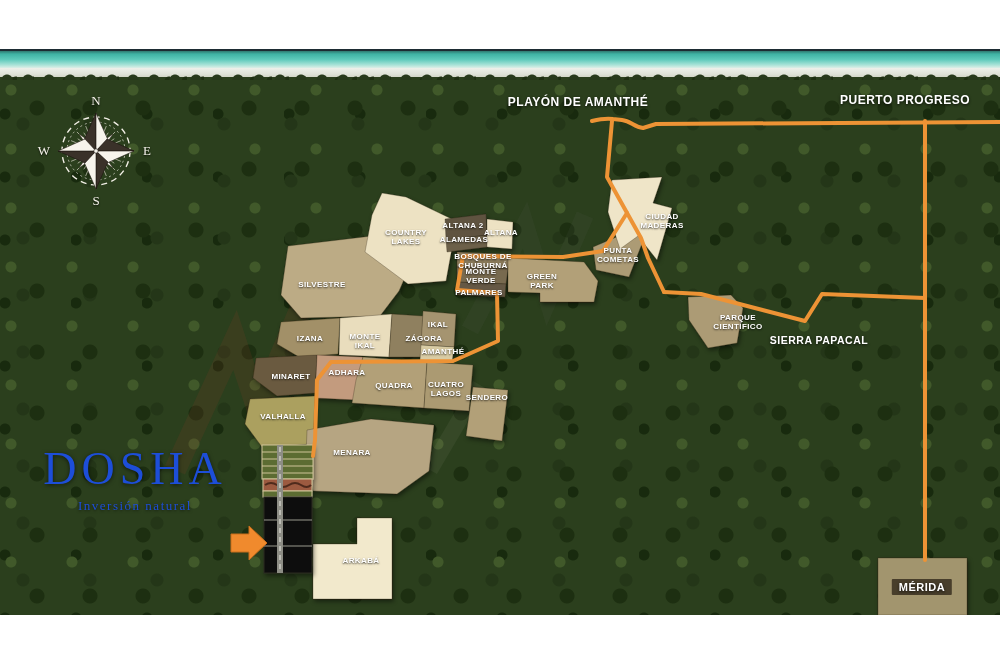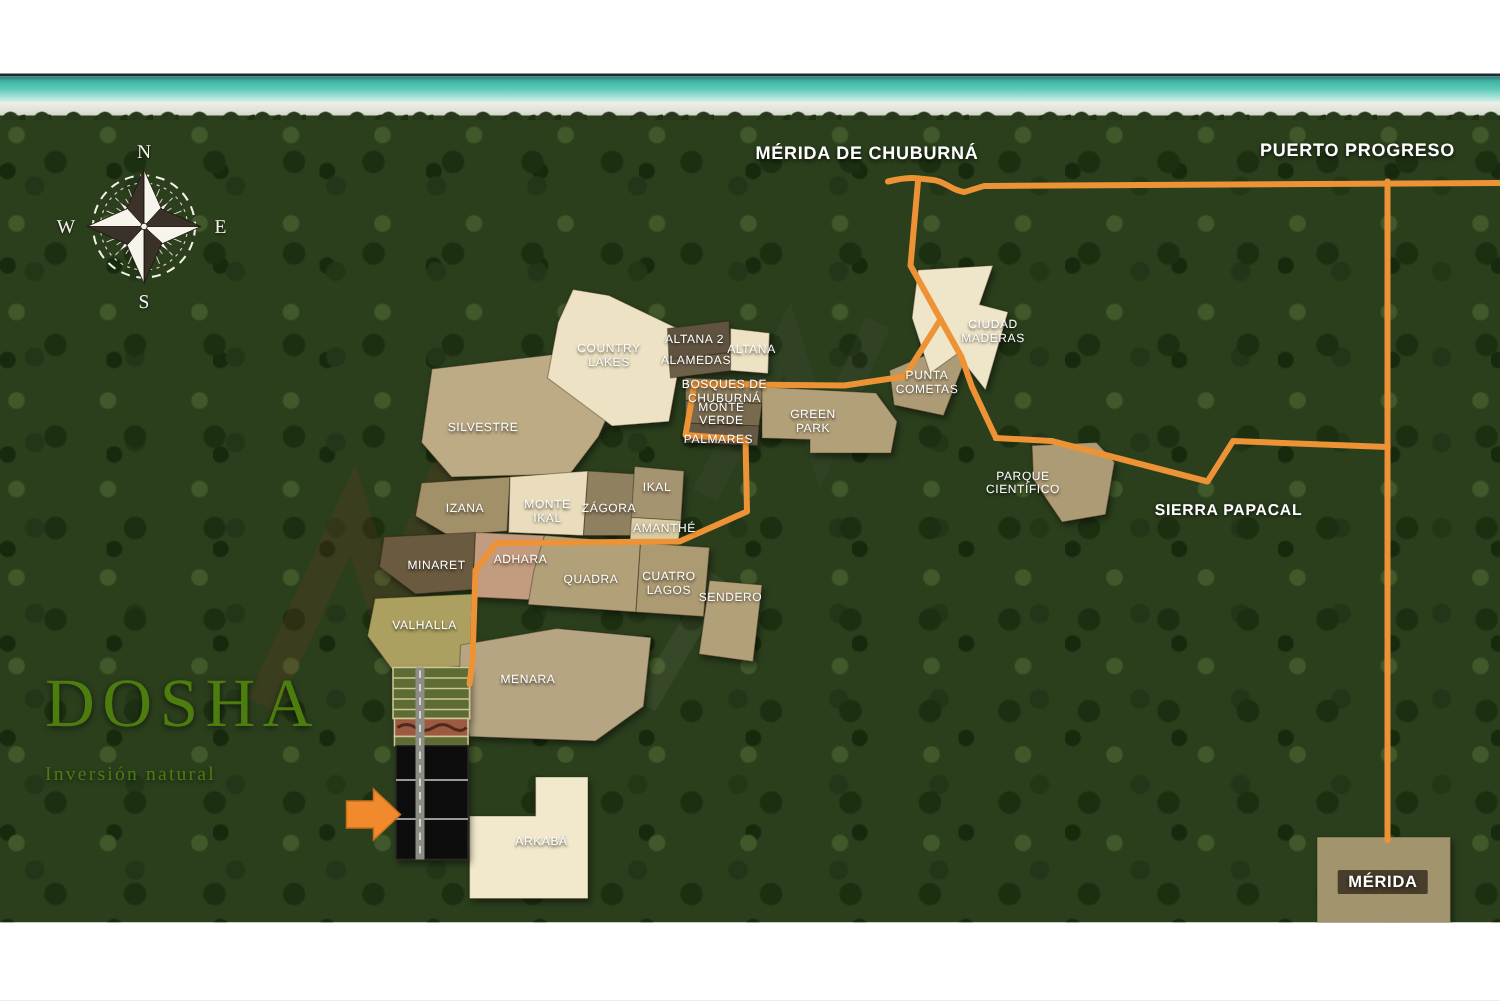--- a/index.html
+++ b/index.html
@@ -21,37 +21,37 @@
       radial-gradient(circle at 47px 53px, #3d5a23 0 4px, rgba(0,0,0,0) 5px),
       radial-gradient(circle at 5px 37px,  #182a0e 0 5px, rgba(0,0,0,0) 6px);
     background-size:61px 59px,53px 61px,47px 53px,67px 57px,59px 47px,71px 63px;}
   .treeline{position:absolute;left:0;top:72px;width:1000px;height:8px;
     background-image:radial-gradient(circle at 7px 8px,#27391b 0 5px,rgba(0,0,0,0) 6px),
                      radial-gradient(circle at 16px 9px,#1e2f12 0 4px,rgba(0,0,0,0) 5px);
     background-size:21px 10px,17px 10px;}
   .bottomband{position:absolute;left:0;top:615px;width:1000px;height:52px;background:#ffffff;}
   svg.overlay{position:absolute;left:0;top:0;}
   
-  .plabel{position:absolute;transform:translate(-50%,-50%);color:#ffffff;font-weight:normal;
+  .plabel{position:absolute;transform:translate(-50%,-50%);color:#ffffff;font-weight:bold;
           font-size:8px;line-height:1.15;letter-spacing:.4px;text-align:center;white-space:nowrap;
           text-shadow:0 1px 2px rgba(0,0,0,.75);}
   .plabel span{display:block;}
   .place{position:absolute;transform:translate(-50%,-50%);color:#ffffff;font-weight:bold;
          font-size:12px;letter-spacing:.5px;white-space:nowrap;text-shadow:0 1px 3px rgba(0,0,0,.8);}
   .place.small{font-size:10.5px;}
   .merida-chip{background:rgba(56,47,32,.85);padding:2px 7px;border-radius:1px;font-size:11px;text-align:right;}
   
   .cdir{position:absolute;transform:translate(-50%,-50%);color:#f5f2ea;
         font-family:"Liberation Serif",serif;font-size:13px;text-shadow:0 1px 2px rgba(0,0,0,.8);}
   
-  .logo{position:absolute;left:30px;top:446px;width:210px;text-align:left;color:#4d7c0f;}
+  .logo{position:absolute;left:30px;top:446px;width:210px;text-align:center;color:#1d4ed8;}
   .logo .name{font-family:"Liberation Serif",serif;font-weight:normal;font-size:46px;
               letter-spacing:5px;line-height:1;text-shadow:0 1px 4px rgba(0,0,0,.6);}
   .logo .tagline{font-family:"Liberation Serif",serif;font-size:13px;letter-spacing:1.5px;
-                 margin-top:16px;text-shadow:0 1px 3px rgba(0,0,0,.6);}
+                 margin-top:6px;text-shadow:0 1px 3px rgba(0,0,0,.6);}
 </style>
 </head>
 <body>
 
 <div class="stage">
 
   <div class="shoreline"></div>
   <div class="ocean"></div>
   <div class="beach"></div>
   <div class="forest"></div>
@@ -184,21 +184,21 @@
     </g>
 
     <polygon fill="#F08A2D" stroke="#c96f1d" stroke-width="1" points="231,534 249,534 249,526 267,543 249,560 249,552 231,552"></polygon>
   </svg>
 
   <div class="cdir" style="left:96px;top:101px;">N</div>
   <div class="cdir" style="left:147px;top:151px;">E</div>
   <div class="cdir" style="left:96px;top:201px;">S</div>
   <div class="cdir" style="left:44px;top:151px;">W</div>
 
-  <div class="place" style="left:578px;top:102px;">MÉRIDA DE CHUBURNÁ</div>
+  <div class="place" style="left:578px;top:102px;">PLAYÓN DE AMANTHÉ</div>
   <div class="place" style="left:905px;top:100px;">PUERTO PROGRESO</div>
   <div class="place small" style="left:819px;top:340px;">SIERRA PAPACAL</div>
   <div class="place" style="left:922px;top:587px;">
     <span class="merida-chip">MÉRIDA</span>
   </div>
 
   <div id="parcel-labels">
       <div class="plabel" style="left: 406px; top: 237px;">
         <span>COUNTRY</span>
         <span>LAKES</span>
@@ -228,35 +228,35 @@
         <span>PARK</span>
       </div>
       <div class="plabel" style="left: 618px; top: 255px;">
         <span>PUNTA</span>
         <span>COMETAS</span>
       </div>
       <div class="plabel" style="left: 662px; top: 221px;">
         <span>CIUDAD</span>
         <span>MADERAS</span>
       </div>
-      <div class="plabel" style="left: 682px; top: 322px;">
+      <div class="plabel" style="left: 738px; top: 322px;">
         <span>PARQUE</span>
         <span>CIENTÍFICO</span>
       </div>
       <div class="plabel" style="left: 322px; top: 285px;">
         <span>SILVESTRE</span>
       </div>
       <div class="plabel" style="left: 310px; top: 339px;">
         <span>IZANA</span>
       </div>
       <div class="plabel" style="left: 365px; top: 341px;">
         <span>MONTE</span>
         <span>IKAL</span>
       </div>
-      <div class="plabel" style="left: 406px; top: 339px;">
+      <div class="plabel" style="left: 424px; top: 339px;">
         <span>ZÁGORA</span>
       </div>
       <div class="plabel" style="left: 438px; top: 325px;">
         <span>IKAL</span>
       </div>
       <div class="plabel" style="left: 443px; top: 352px;">
         <span>AMANTHÉ</span>
       </div>
       <div class="plabel" style="left: 291px; top: 377px;">
         <span>MINARET</span>

